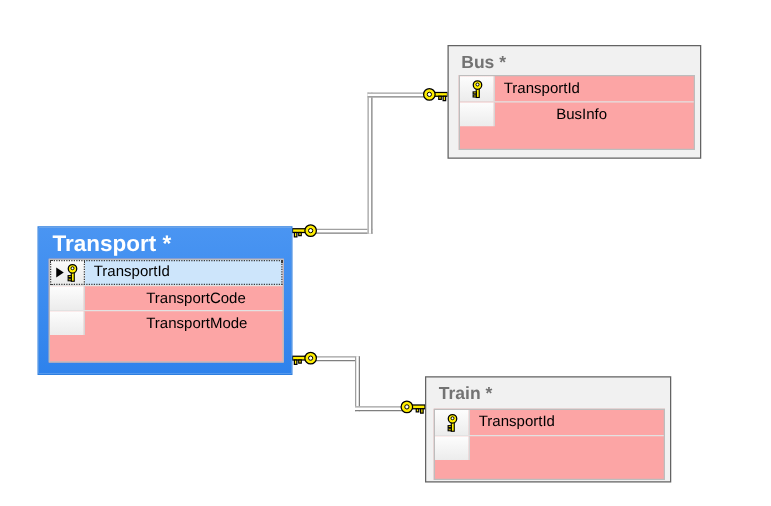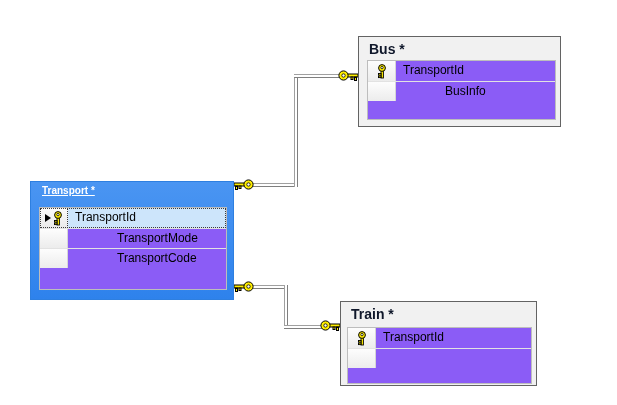--- a/index.html
+++ b/index.html
@@ -12,35 +12,35 @@
   .seg{position:absolute;background:#ffffff;}
   .seg-h{height:2px;border-top:1px solid #a0a0a0;border-bottom:1px solid #7f7f7f;}
   .seg-v{width:2px;border-left:1px solid #a0a0a0;border-right:1px solid #7f7f7f;}
   .endkey{position:absolute;width:21px;height:12px;}
   .endkey.flip{transform:scaleX(-1);}
   .endkey svg{display:block;}
 
   
   .dbtable{position:absolute;box-sizing:border-box;}
   .dbtable .hdr{font-weight:bold;white-space:nowrap;overflow:hidden;}
-  .grid{position:absolute;background:#8b5cf6;box-sizing:border-box;}
+  .grid{position:absolute;background:#fca5a5;box-sizing:border-box;}
   .row{position:relative;height:20px;display:flex;align-items:stretch;box-sizing:border-box;}
   .row + .row{border-top:1px solid #e2e2e2;gap:42px;}
   .sel{width:28px;flex:0 0 28px;background:linear-gradient(#fdfdfd,#ececec);
        border-right:1px solid #d6d6d6;display:flex;align-items:center;justify-content:center;gap:1px;box-sizing:border-box;}
   .fld{flex:1;font-size:12px;line-height:19px;color:#000;padding-left:7px;white-space:nowrap;overflow:hidden;}
 
   
   .dbtable.plain{background:#f1f1f1;border:1px solid #636363;}
-  .dbtable.plain .hdr{color:#0f172a;font-size:14px;padding:4px 0 0 10px;}
+  .dbtable.plain .hdr{color:#737373;font-size:14px;padding:4px 0 0 10px;}
   .dbtable.plain .grid{border:1px solid #bdbdbd;}
 
   
   .dbtable.active{background:linear-gradient(#4a95f2,#2e82ec);border:1px solid #2e7fe0;}
-  .dbtable.active .hdr{color:#fff;font-size:10px;padding:3px 0 0 11px;text-decoration:underline;}
+  .dbtable.active .hdr{color:#fff;font-size:18px;padding:3px 0 0 11px;}
   .dbtable.active .grid{border:1px solid #bdbdbd;}
 
   .row.selected{background:#cde5fb;outline:1px dotted #3c3c3c;outline-offset:-1px;}
   .row.selected .sel{border-right:1px dotted #3c3c3c;background:linear-gradient(#fbfbfb,#eaeaea);}
 
   .tri{width:0;height:0;border-left:6px solid #000;border-top:4px solid transparent;border-bottom:4px solid transparent;margin-right:1px;}
   .vkey{display:block;}
 </style>
 </head>
 <body>
@@ -157,22 +157,22 @@
             <rect x="1.5" y="9.5" width="2.6" height="1.6" fill="#ffee00" stroke="#000" stroke-width="0.9"></rect>
             <rect x="1.5" y="12" width="2.6" height="1.6" fill="#ffee00" stroke="#000" stroke-width="0.9"></rect>
             <circle cx="5" cy="4" r="3.4" fill="#ffee00" stroke="#000"></circle>
             <circle cx="5" cy="3.6" r="1.2" fill="#fff" stroke="#000" stroke-width="0.8"></circle>
           </svg>
         </div>
         <div class="fld">TransportId</div>
       </div>
       <div class="row">
         <div class="sel"></div>
-        <div class="fld">TransportMode</div>
+        <div class="fld">TransportCode</div>
       </div>
       <div class="row">
         <div class="sel"></div>
-        <div class="fld">TransportCode</div>
+        <div class="fld">TransportMode</div>
       </div>
     </div>
   </div>
 
 </div>
 
 </body></html>

